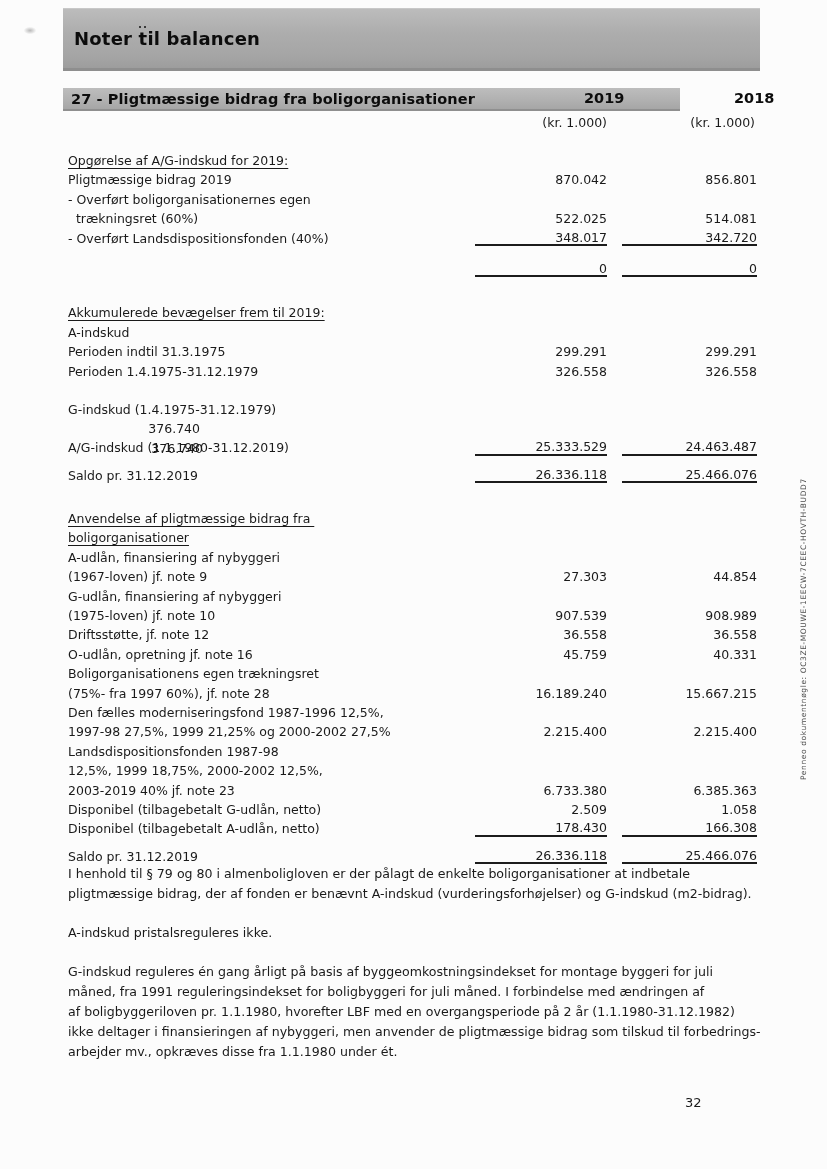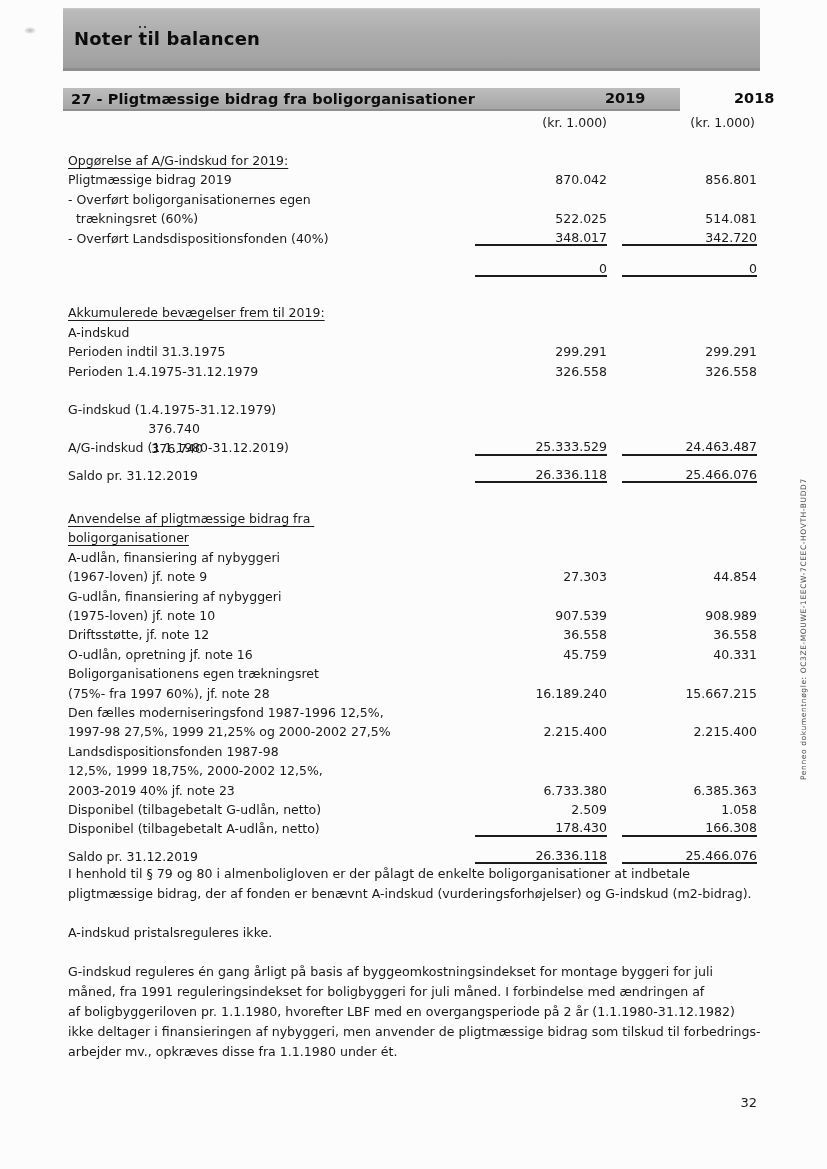--- a/index.html
+++ b/index.html
@@ -36,21 +36,21 @@
   .note-title{
     padding-left:8px;
     font-size:14.5px;font-weight:bold;color:#0c0c0c;
     letter-spacing:0.1px;
     white-space:nowrap;
   }
   .year-label{
     position:absolute;top:2px;
     font-size:14.5px;font-weight:bold;color:#0c0c0c;
   }
-  .year-2019{left:542px;}
+  .year-2019{left:521px;}
   .year-2018{left:671px;}
   .unit-label{
     position:absolute;top:115px;width:135px;text-align:right;
     font-size:12.5px;
   }
   .unit-2019{left:472px;}
   .unit-2018{left:620px;}
   
   .tbl{
     position:absolute;left:68px;top:151px;width:689px;
@@ -76,21 +76,21 @@
   
   .paras{
     position:absolute;left:68px;top:864px;width:720px;
     font-size:12.6px;
   }
   .paragraph{margin-bottom:19px;}
   .paragraph-line{height:20px;line-height:20px;white-space:nowrap;}
   
   .page-number{
     position:absolute;left:685px;top:1095px;width:72px;
-    text-align:right;font-size:13px;
+    font-size:13px;
   }
   .watermark{
     position:absolute;left:799px;top:395px;height:385px;
     writing-mode:vertical-rl;
     transform:rotate(180deg);
     font-size:7.5px;color:#4b4b4b;
     letter-spacing:0.6px;
     white-space:nowrap;
   }
   .artifact-smudge{

